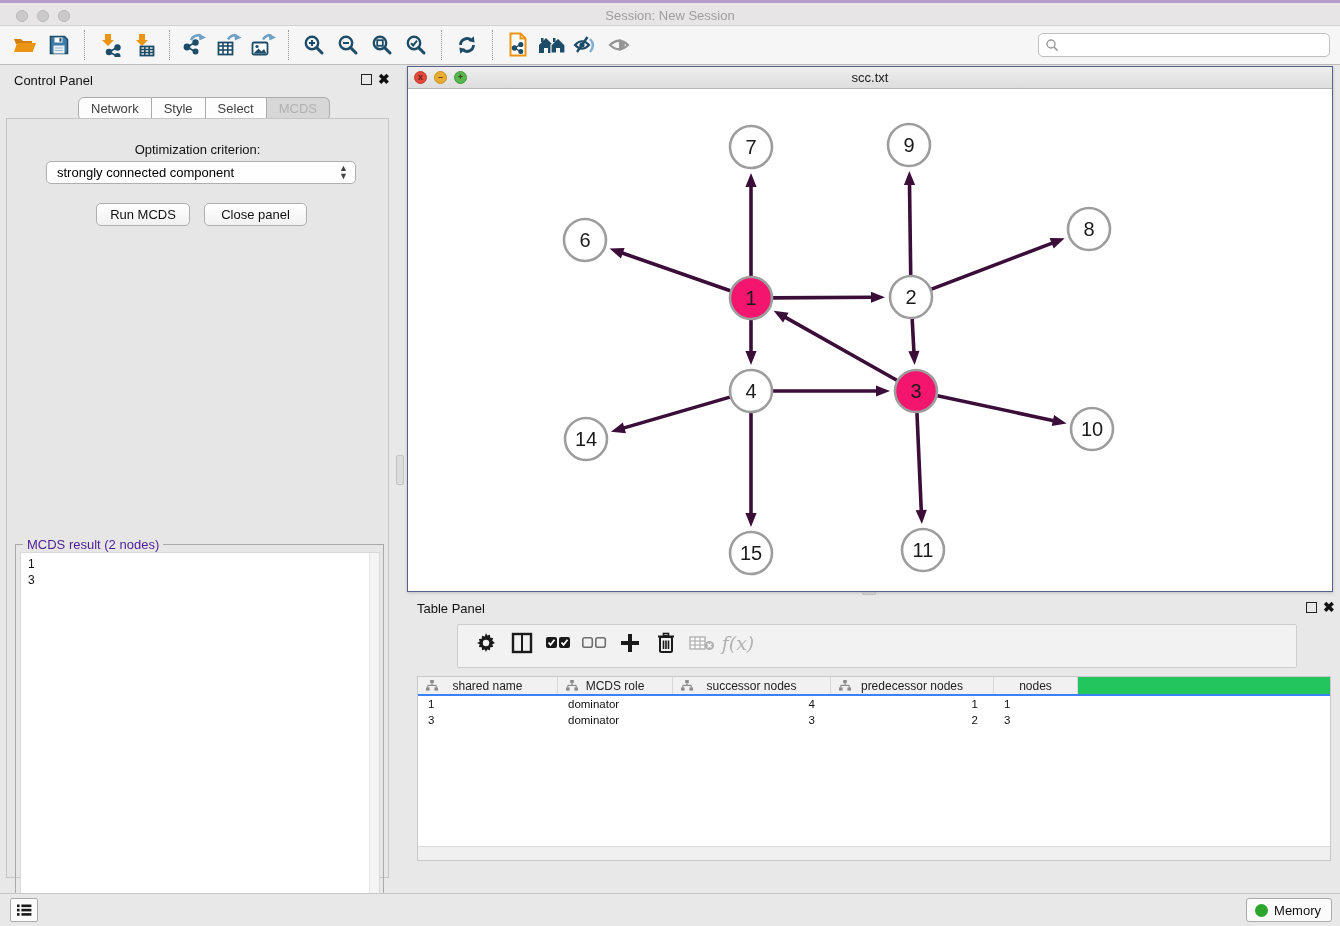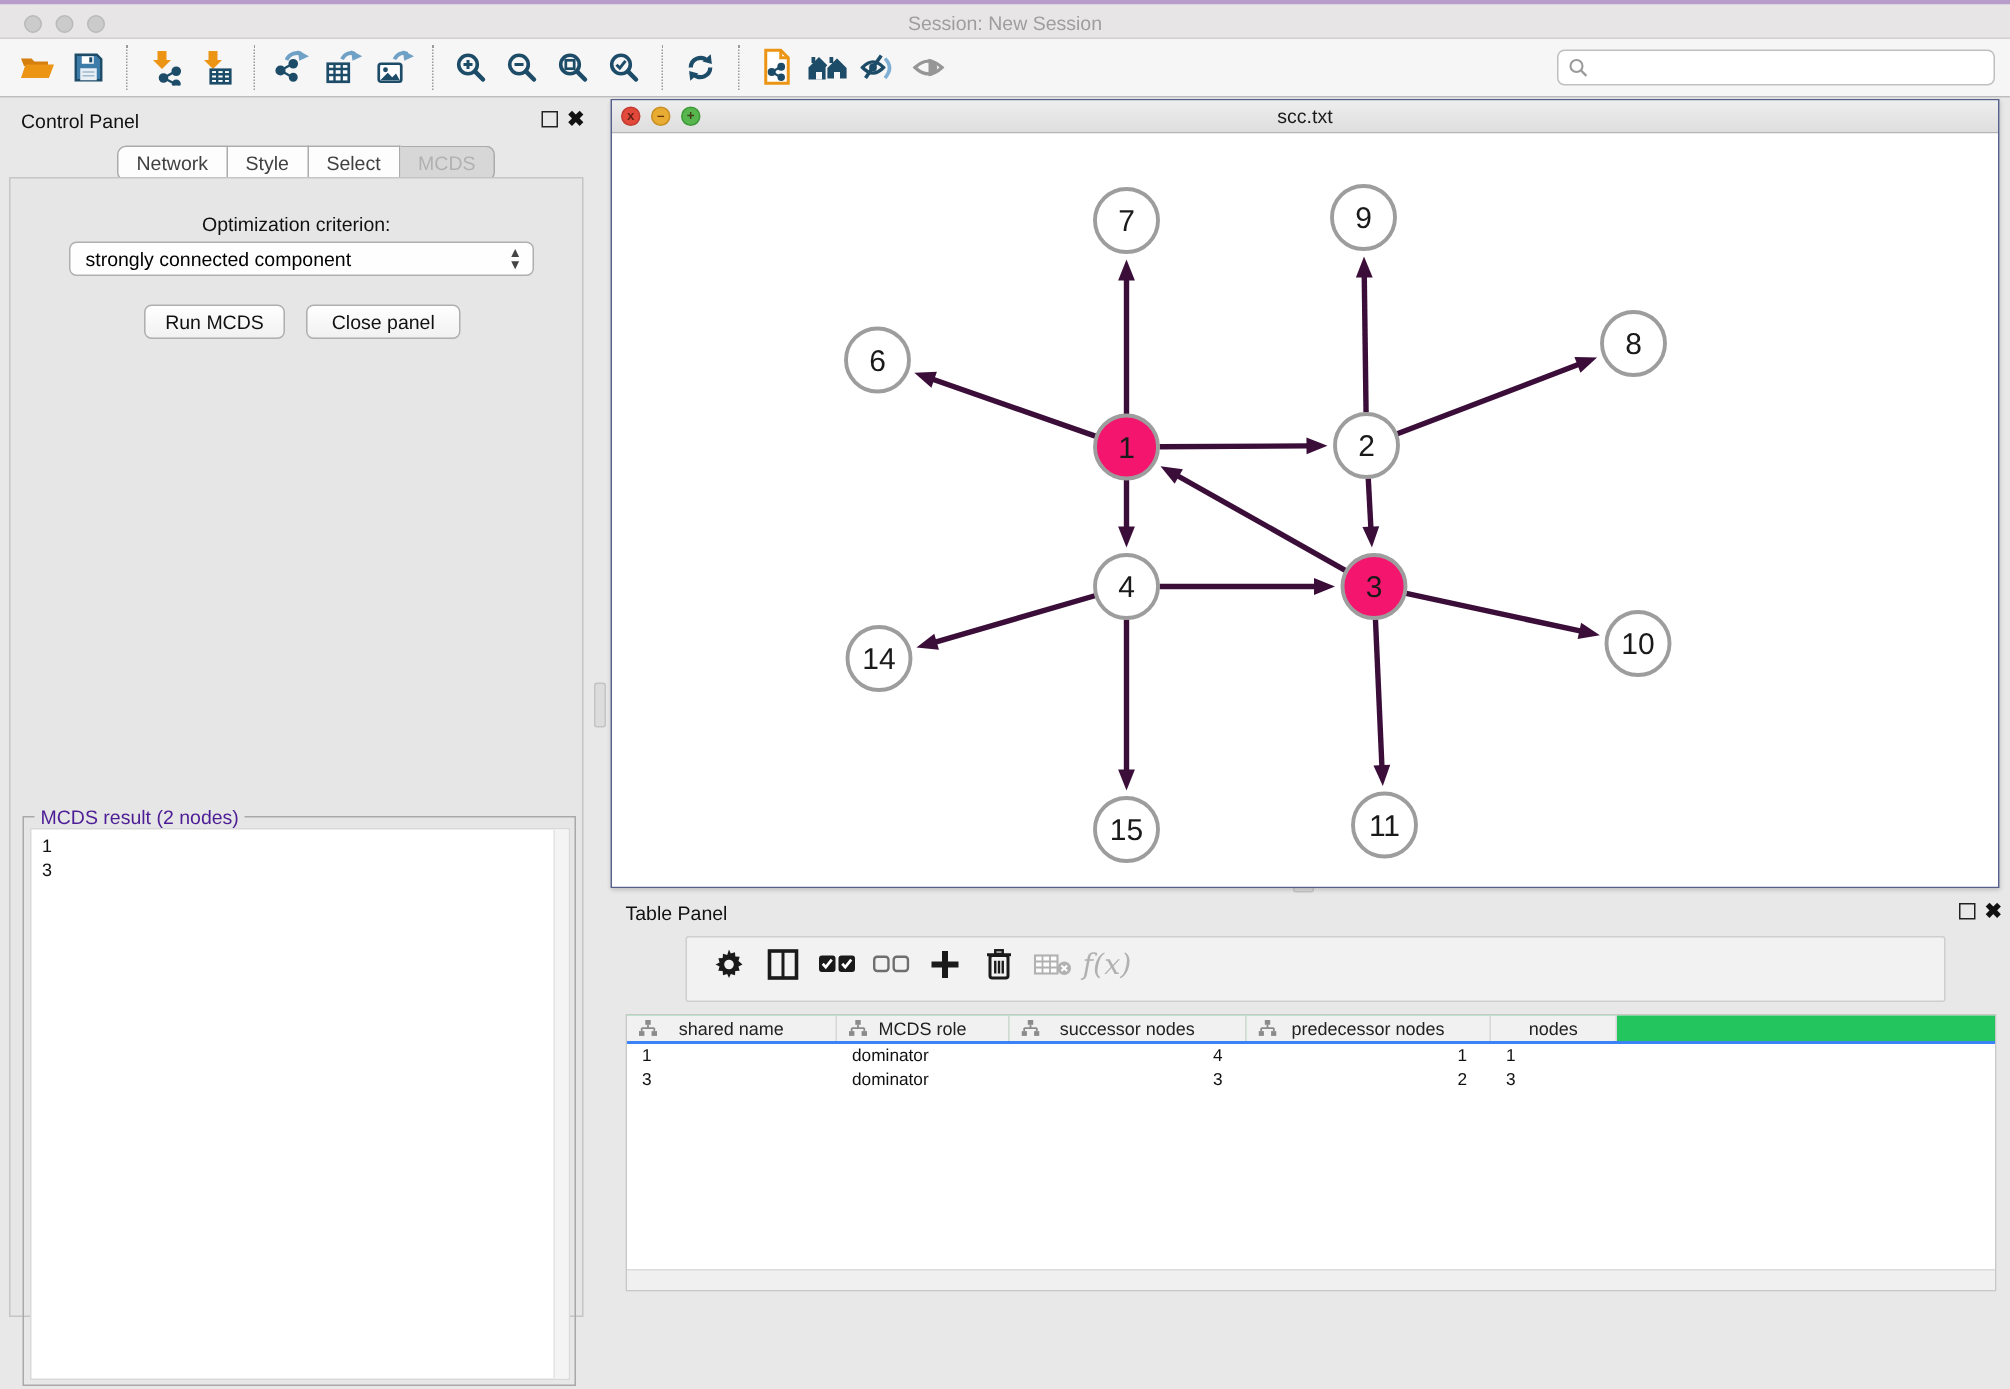--- a/index.html
+++ b/index.html
@@ -543,14 +543,30 @@
             <div class="td right" style="width: 158px;">3</div>
             <div class="td right" style="width: 163px;">2</div>
             <div class="td left" style="width: 84px;">3</div>
           </div>
         </div>
       <div class="tscroll"></div>
     </div>
 
   </div>
 
+  <div class="statusbar">
+    <div class="list-btn">
+      <svg width="16" height="14" viewBox="0 0 16 14">
+        <rect x="1" y="1.5" width="2.6" height="2.6" fill="#1A1A1A"></rect>
+          <rect x="5.4" y="1.5" width="10" height="2.6" fill="#1A1A1A"></rect>
+        <rect x="1" y="5.8" width="2.6" height="2.6" fill="#1A1A1A"></rect>
+          <rect x="5.4" y="5.8" width="10" height="2.6" fill="#1A1A1A"></rect>
+        <rect x="1" y="10.1" width="2.6" height="2.6" fill="#1A1A1A"></rect>
+          <rect x="5.4" y="10.1" width="10" height="2.6" fill="#1A1A1A"></rect>
+      </svg>
+    </div>
+    <div class="memory-btn">
+      <span class="mem-dot"></span>
+      <span>Memory</span>
+    </div>
+  </div>
 
 </div>
 
 </body></html>

